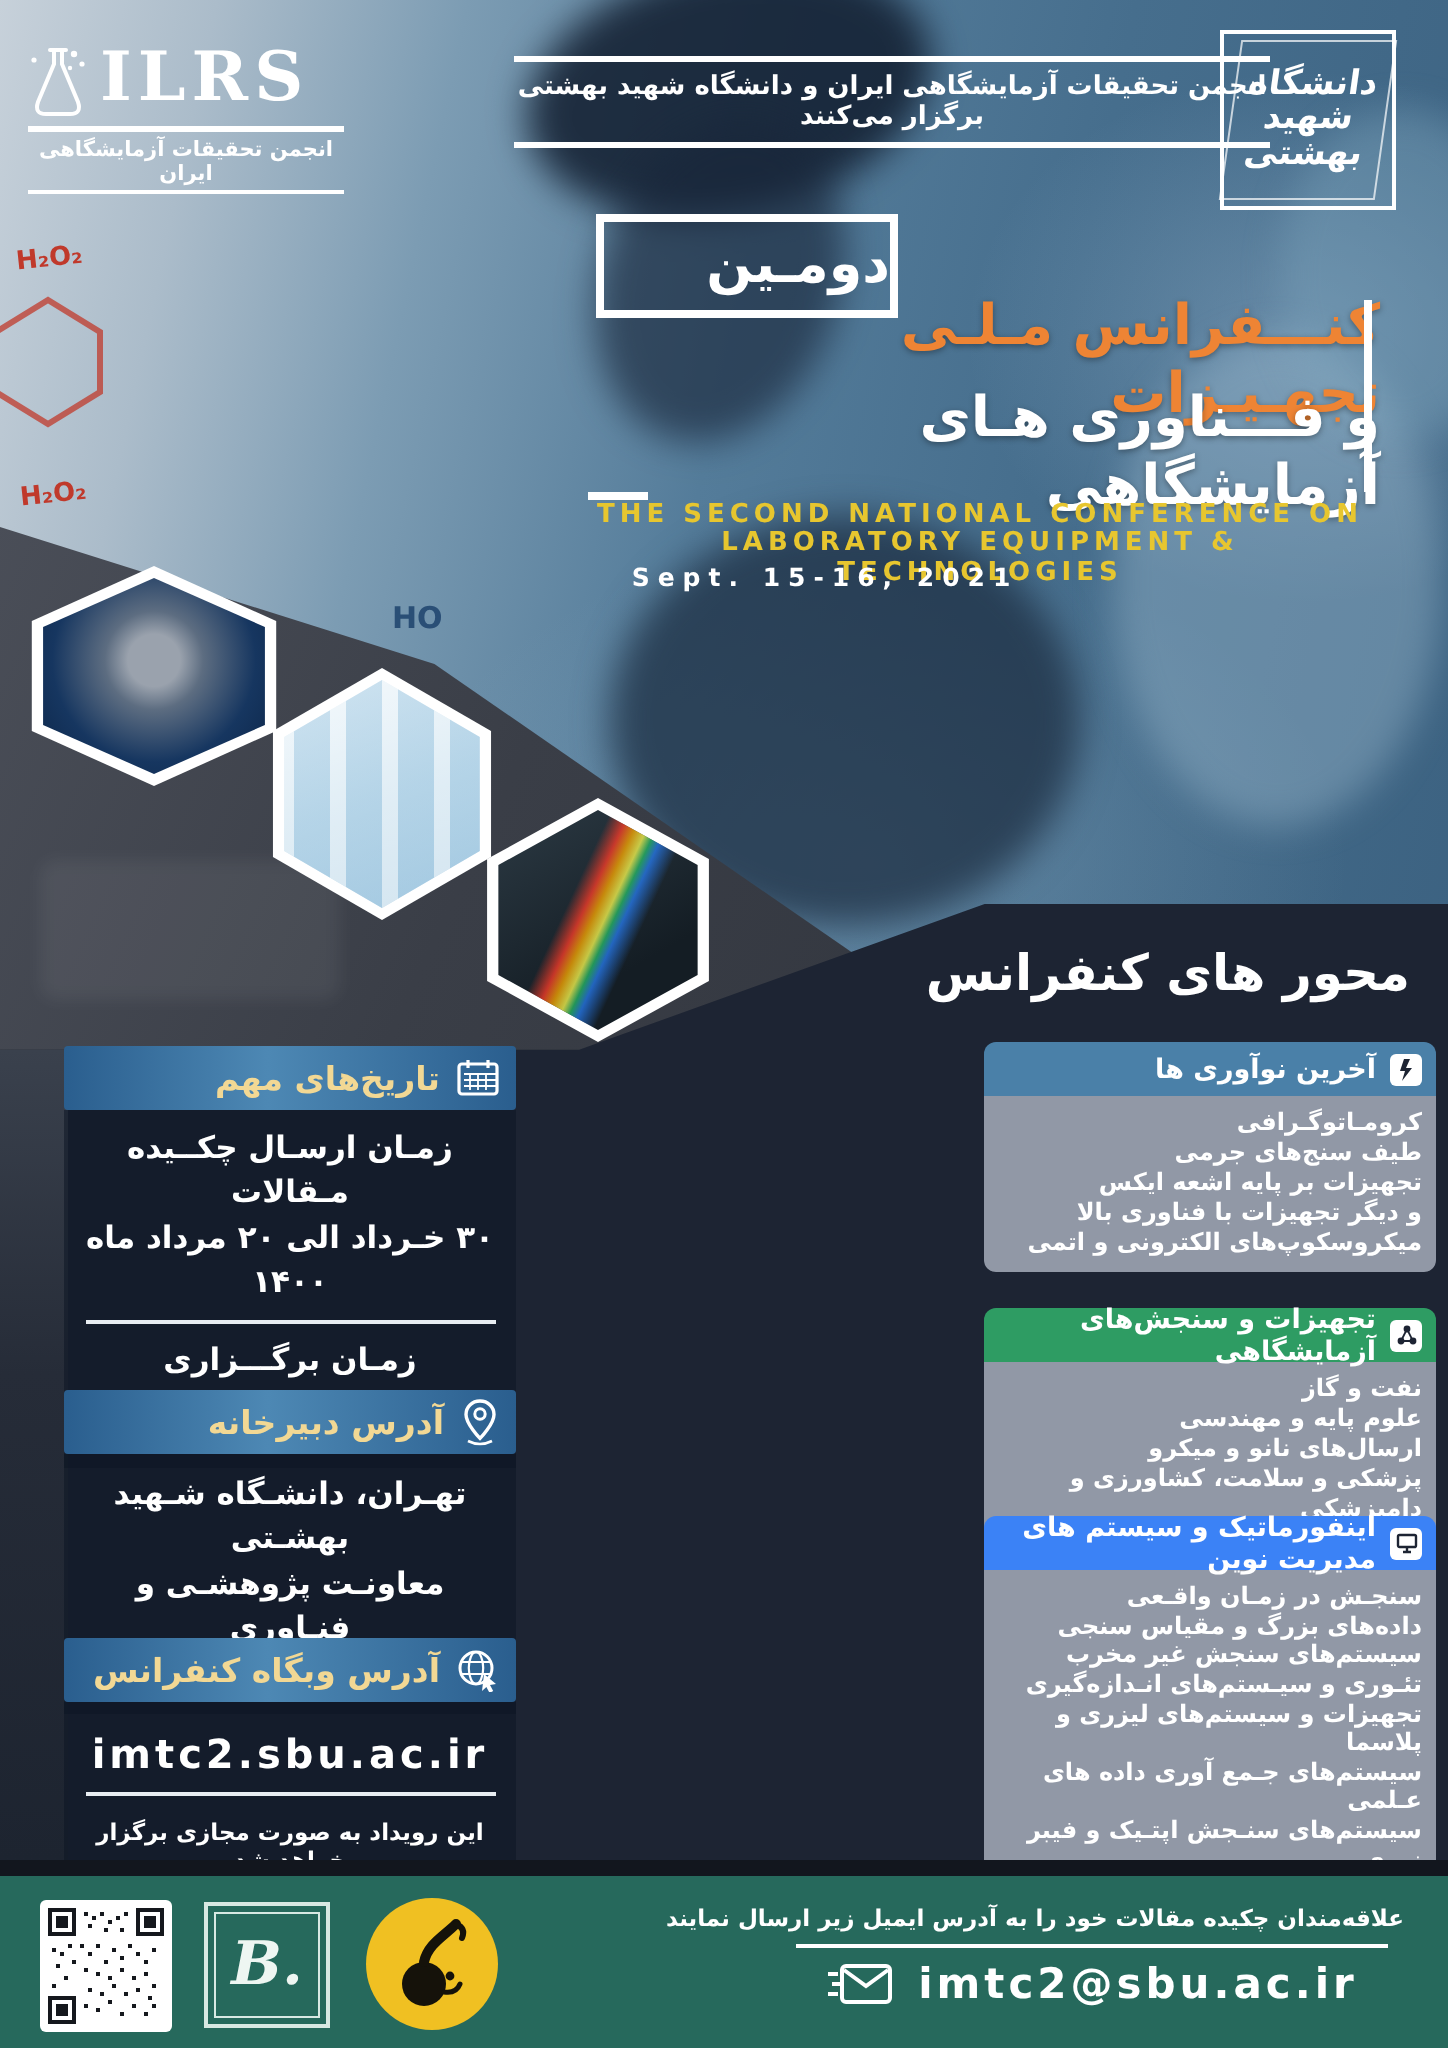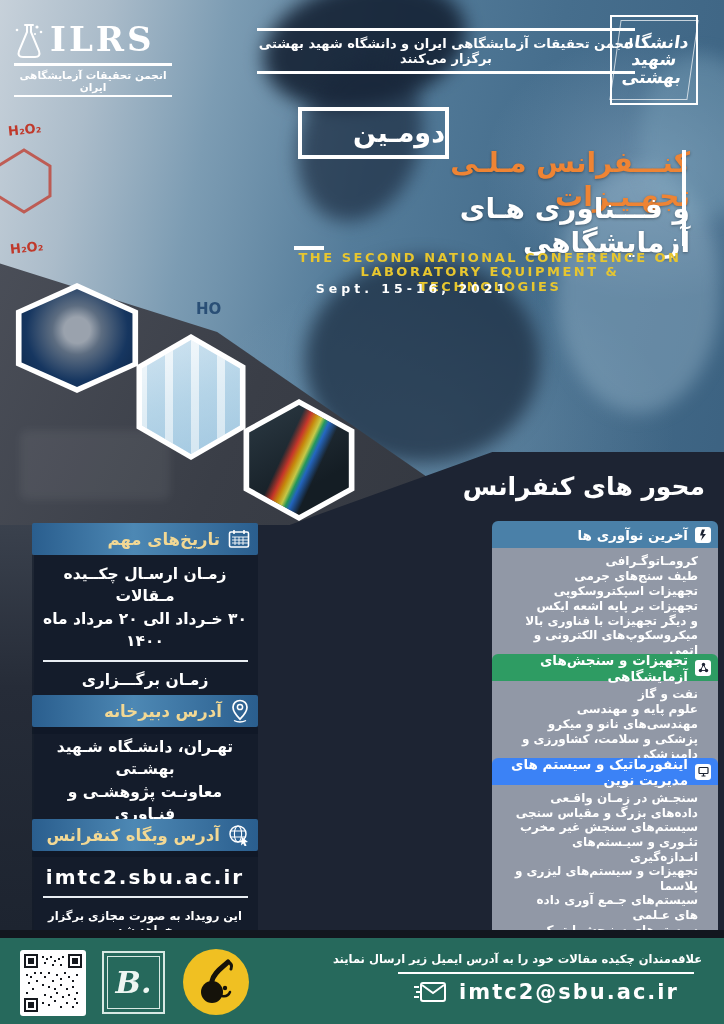--- a/index.html
+++ b/index.html
@@ -125,21 +125,21 @@
   .tg-a{top:521px;} .tg-b{top:654px;} .tg-c{top:758px;}
   .t-header{
     height:27px; border-radius:6px 6px 0 0; display:flex; align-items:center;
     direction:rtl; gap:7px; padding:0 7px; box-sizing:border-box;
     color:#fff; font-weight:bold; font-size:13.5px;
   }
   .t-chip{width:16px; height:16px; background:#fff; border-radius:3px; flex:0 0 auto;
     display:flex; align-items:center; justify-content:center;}
   .t-body{
     background:rgba(152,159,173,.95); border-radius:0 0 6px 6px;
-    padding:6px 20px 8px; direction:rtl; text-align:right;
+    padding:6px 7px 8px; direction:rtl; text-align:right;
   }
   .t-body .list-line{color:#fff; font-weight:bold; font-size:12px; line-height:1.24;}
   .tg-c .t-body .list-line{line-height:1.22;}
   
   .footer-gap{position:absolute; left:0; top:930px; width:724px; height:8px; background:#12161e;}
   .footer{position:absolute; left:0; top:938px; width:724px; height:86px; background:#26695c;}
   .qr{position:absolute; left:20px; top:12px; width:66px; height:66px; background:#fff; border-radius:3px; padding:4px; box-sizing:border-box;}
   .b-logo{position:absolute; left:102px; top:13px; width:63px; height:63px; border:2px solid #d8e9e3; box-sizing:border-box;
     display:flex; align-items:center; justify-content:center;}
   .b-logo .inner{position:absolute; inset:3px; border:1px solid #d8e9e3;}
@@ -282,21 +282,20 @@
       <span class="t-chip">
         <svg width="10" height="12" viewBox="0 0 10 12">
             <path d="M4 0.5 h3 L5 5 h3 L3 11.5 L4.5 6.5 H2z" fill="#1d2433"></path>
           </svg>
       </span>
       <span>آخرین نوآوری ها</span>
     </div>
     <div class="t-body">
         <div class="list-line">کرومـاتوگـرافی</div>
         <div class="list-line">طیف سنج‌های جرمی</div>
-        <div class="list-line">تجهیزات اسپکتروسکوپی</div>
         <div class="list-line">تجهیزات بر پایه اشعه ایکس</div>
         <div class="list-line">و دیگر تجهیزات با فناوری بالا</div>
         <div class="list-line">میکروسکوپ‌های الکترونی و اتمی</div>
       </div>
   </div>
 
   <div class="t-group tg-b">
     <div class="t-header" style="background: rgb(46, 156, 99);">
       <span class="t-chip">
         <svg width="11" height="11" viewBox="0 0 11 11">
@@ -304,21 +303,21 @@
             <circle cx="8.5" cy="8.5" r="1.7" fill="#1d2433"></circle>
           <circle cx="5.5" cy="2.5" r="1.7" fill="#1d2433"></circle>
           <path d="M2.5 8.5 L5.5 2.5 L8.5 8.5z" fill="none" stroke="#1d2433" stroke-width="0.9"></path>
         </svg>
       </span>
       <span>تجهیزات و سنجش‌های آزمایشگاهی</span>
     </div>
     <div class="t-body">
         <div class="list-line">نفت و گاز</div>
         <div class="list-line">علوم پایه و مهندسی</div>
-        <div class="list-line">مهندسی‌های نانو و میکرو</div>
+        <div class="list-line">ارسال‌های نانو و میکرو</div>
         <div class="list-line">پزشکی و سلامت، کشاورزی و دامپزشکی</div>
       </div>
   </div>
 
   <div class="t-group tg-c">
     <div class="t-header" style="background: #3b82f6; text-align: right;">
       <span class="t-chip">
         <svg width="11" height="11" viewBox="0 0 11 11">
           <rect x="1" y="1.5" width="9" height="6" fill="none" stroke="#1d2433" stroke-width="1.2" rx="0.8"></rect>
           <path d="M3.5 10h4M5.5 7.5V10" stroke="#1d2433" stroke-width="1.2"></path>

